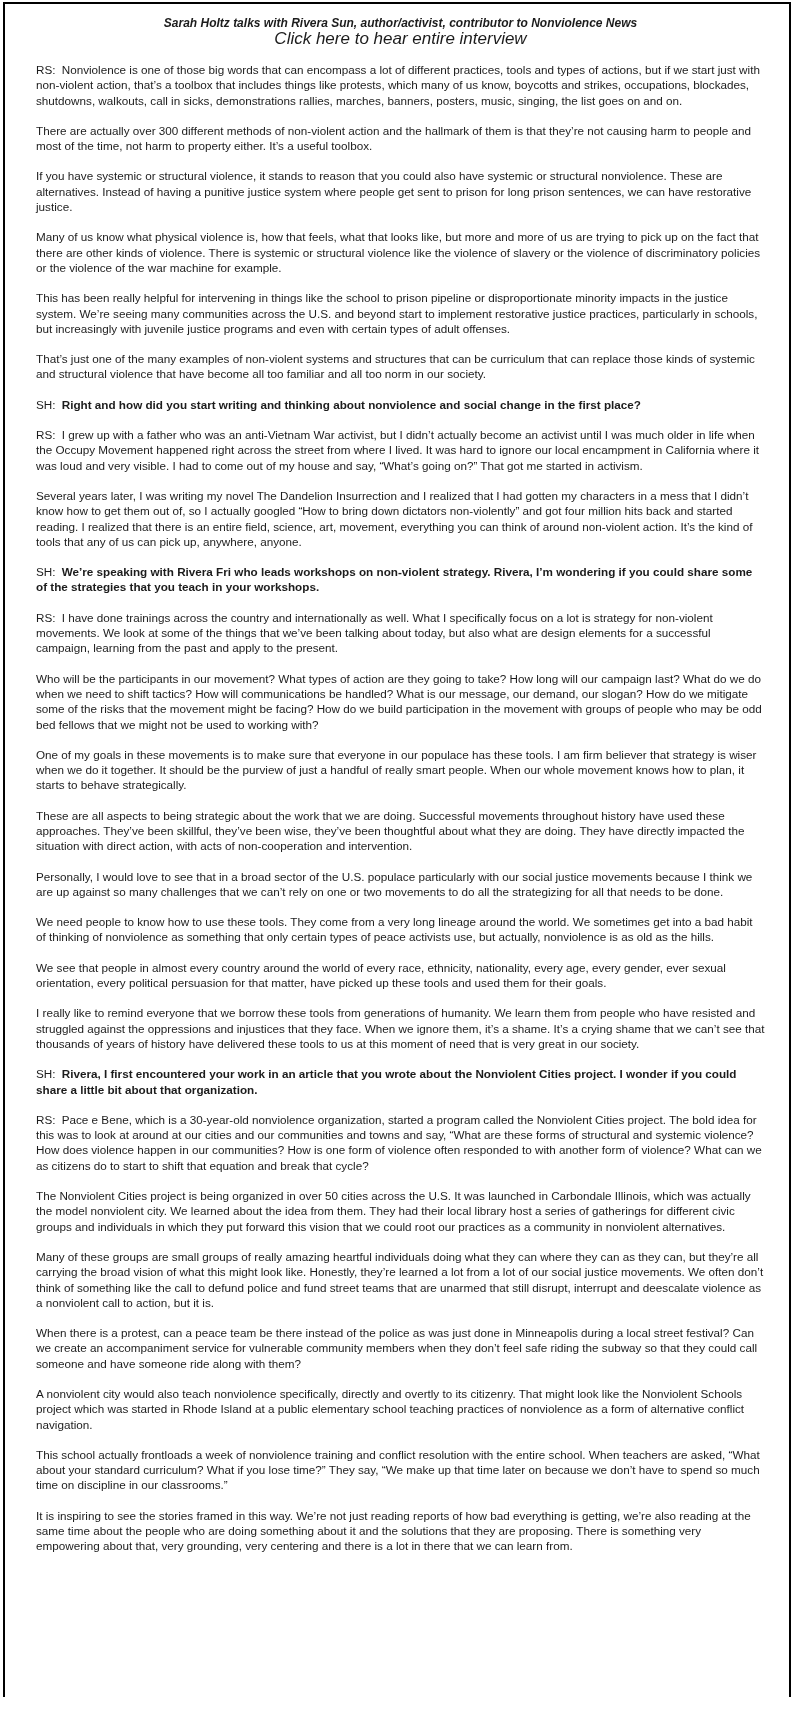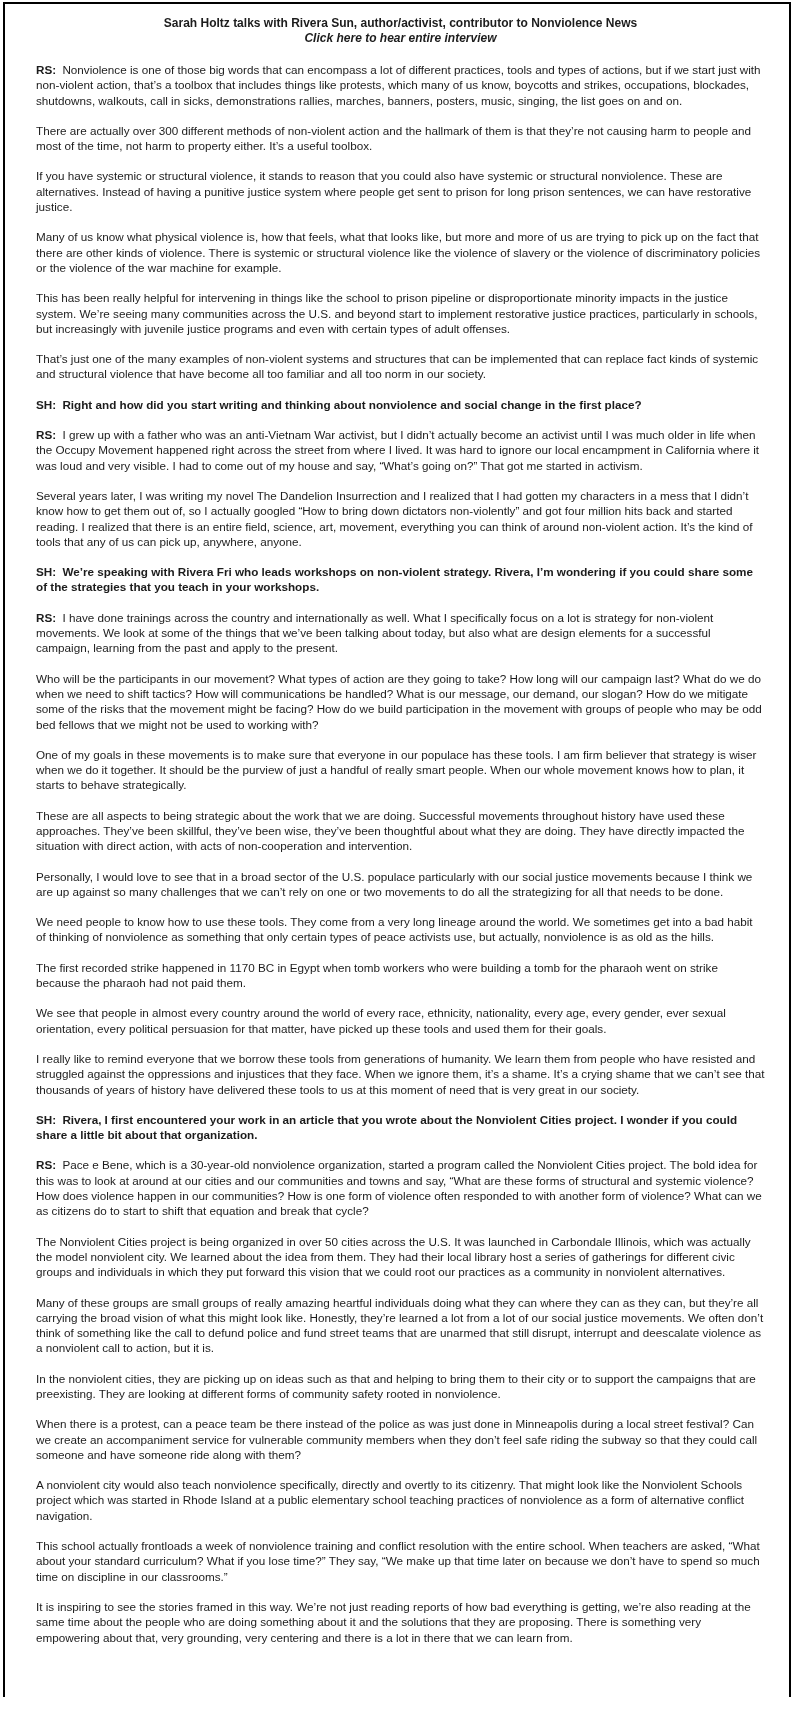--- a/index.html
+++ b/index.html
@@ -8,67 +8,65 @@
     box-sizing: border-box;
     margin: 2px 8px 0 3px;
     border: 2px solid #000;
     border-bottom: none;
     min-height: 1695px;
     padding: 12px 24px 20px 31px;
     background: #fff;
   }
   .header { text-align: center; margin-bottom: 16px; }
   .title {
-    font-weight: bold; 
+    font-weight: bold; font-style: italic;
     font-size: 12px; line-height: 15px;
   }
   .subtitle-link {
-    display: block; font-weight: bold; font-style: italic;
-    font-size: 12px; line-height: 15px;
+    display: block; font-weight: normal; font-style: italic;
+    font-size: 17px; line-height: 15px;
     color: inherit; text-decoration: none; cursor: pointer;
   }
   .para {
     font-size: 11.7px; line-height: 15.3px;
     margin: 0 0 15px 0;
     text-align: left;
   }
   .para.bold { font-weight: bold; }
-  .speaker { font-weight: bold; padding-right: 3px; }
+  .speaker { font-weight: normal; padding-right: 3px; }
 </style>
 </head>
 <body>
 
 <div class="page">
   <div class="header">
     <div class="title">Sarah Holtz talks with Rivera Sun, author/activist, contributor to Nonviolence News</div>
     <a class="subtitle-link">Click here to hear entire interview</a>
   </div>
   <div id="transcript">
       <p class="para"><span class="speaker">RS:</span> <span>Nonviolence is one of those big words that can encompass a lot of different practices, tools and types of actions, but if we start just with non-violent action, that’s a toolbox that includes things like protests, which many of us know, boycotts and strikes, occupations, blockades, shutdowns, walkouts, call in sicks, demonstrations rallies, marches, banners, posters, music, singing, the list goes on and on.</span></p>
       <p class="para"><span>There are actually over 300 different methods of non-violent action and the hallmark of them is that they’re not causing harm to people and most of the time, not harm to property either. It’s a useful toolbox.</span></p>
       <p class="para"><span>If you have systemic or structural violence, it stands to reason that you could also have systemic or structural nonviolence. These are alternatives. Instead of having a punitive justice system where people get sent to prison for long prison sentences, we can have restorative justice.</span></p>
       <p class="para"><span>Many of us know what physical violence is, how that feels, what that looks like, but more and more of us are trying to pick up on the fact that there are other kinds of violence. There is systemic or structural violence like the violence of slavery or the violence of discriminatory policies or the violence of the war machine for example.</span></p>
       <p class="para"><span>This has been really helpful for intervening in things like the school to prison pipeline or disproportionate minority impacts in the justice system. We’re seeing many communities across the U.S. and beyond start to implement restorative justice practices, particularly in schools, but increasingly with juvenile justice programs and even with certain types of adult offenses.</span></p>
-      <p class="para"><span>That’s just one of the many examples of non-violent systems and structures that can be implemented that can replace fact kinds of systemic and structural violence that have become all too familiar and all too norm in our society.</span></p>
+      <p class="para"><span>That’s just one of the many examples of non-violent systems and structures that can be curriculum that can replace those kinds of systemic and structural violence that have become all too familiar and all too norm in our society.</span></p>
       <p class="para bold"><span class="speaker">SH:</span> <span>Right and how did you start writing and thinking about nonviolence and social change in the first place?</span></p>
       <p class="para"><span class="speaker">RS:</span> <span>I grew up with a father who was an anti-Vietnam War activist, but I didn’t actually become an activist until I was much older in life when the Occupy Movement happened right across the street from where I lived. It was hard to ignore our local encampment in California where it was loud and very visible. I had to come out of my house and say, “What’s going on?” That got me started in activism.</span></p>
       <p class="para"><span>Several years later, I was writing my novel The Dandelion Insurrection and I realized that I had gotten my characters in a mess that I didn’t know how to get them out of, so I actually googled “How to bring down dictators non-violently” and got four million hits back and started reading. I realized that there is an entire field, science, art, movement, everything you can think of around non-violent action. It’s the kind of tools that any of us can pick up, anywhere, anyone.</span></p>
       <p class="para bold"><span class="speaker">SH:</span> <span>We’re speaking with Rivera Fri who leads workshops on non-violent strategy. Rivera, I’m wondering if you could share some of the strategies that you teach in your workshops.</span></p>
       <p class="para"><span class="speaker">RS:</span> <span>I have done trainings across the country and internationally as well. What I specifically focus on a lot is strategy for non-violent movements. We look at some of the things that we’ve been talking about today, but also what are design elements for a successful campaign, learning from the past and apply to the present.</span></p>
       <p class="para"><span>Who will be the participants in our movement? What types of action are they going to take? How long will our campaign last? What do we do when we need to shift tactics? How will communications be handled? What is our message, our demand, our slogan? How do we mitigate some of the risks that the movement might be facing? How do we build participation in the movement with groups of people who may be odd bed fellows that we might not be used to working with?</span></p>
       <p class="para"><span>One of my goals in these movements is to make sure that everyone in our populace has these tools. I am firm believer that strategy is wiser when we do it together. It should be the purview of just a handful of really smart people. When our whole movement knows how to plan, it starts to behave strategically.</span></p>
       <p class="para"><span>These are all aspects to being strategic about the work that we are doing. Successful movements throughout history have used these approaches. They’ve been skillful, they’ve been wise, they’ve been thoughtful about what they are doing. They have directly impacted the situation with direct action, with acts of non-cooperation and intervention.</span></p>
       <p class="para"><span>Personally, I would love to see that in a broad sector of the U.S. populace particularly with our social justice movements because I think we are up against so many challenges that we can’t rely on one or two movements to do all the strategizing for all that needs to be done.</span></p>
       <p class="para"><span>We need people to know how to use these tools. They come from a very long lineage around the world. We sometimes get into a bad habit of thinking of nonviolence as something that only certain types of peace activists use, but actually, nonviolence is as old as the hills.</span></p>
-      <p class="para"><span>The first recorded strike happened in 1170 BC in Egypt when tomb workers who were building a tomb for the pharaoh went on strike because the pharaoh had not paid them.</span></p>
       <p class="para"><span>We see that people in almost every country around the world of every race, ethnicity, nationality, every age, every gender, ever sexual orientation, every political persuasion for that matter, have picked up these tools and used them for their goals.</span></p>
       <p class="para"><span>I really like to remind everyone that we borrow these tools from generations of humanity. We learn them from people who have resisted and struggled against the oppressions and injustices that they face. When we ignore them, it’s a shame. It’s a crying shame that we can’t see that thousands of years of history have delivered these tools to us at this moment of need that is very great in our society.</span></p>
       <p class="para bold"><span class="speaker">SH:</span> <span>Rivera, I first encountered your work in an article that you wrote about the Nonviolent Cities project. I wonder if you could share a little bit about that organization.</span></p>
       <p class="para"><span class="speaker">RS:</span> <span>Pace e Bene, which is a 30-year-old nonviolence organization, started a program called the Nonviolent Cities project. The bold idea for this was to look at around at our cities and our communities and towns and say, “What are these forms of structural and systemic violence? How does violence happen in our communities? How is one form of violence often responded to with another form of violence? What can we as citizens do to start to shift that equation and break that cycle?</span></p>
       <p class="para"><span>The Nonviolent Cities project is being organized in over 50 cities across the U.S. It was launched in Carbondale Illinois, which was actually the model nonviolent city. We learned about the idea from them. They had their local library host a series of gatherings for different civic groups and individuals in which they put forward this vision that we could root our practices as a community in nonviolent alternatives.</span></p>
       <p class="para"><span>Many of these groups are small groups of really amazing heartful individuals doing what they can where they can as they can, but they’re all carrying the broad vision of what this might look like. Honestly, they’re learned a lot from a lot of our social justice movements. We often don’t think of something like the call to defund police and fund street teams that are unarmed that still disrupt, interrupt and deescalate violence as a nonviolent call to action, but it is.</span></p>
-      <p class="para"><span>In the nonviolent cities, they are picking up on ideas such as that and helping to bring them to their city or to support the campaigns that are preexisting. They are looking at different forms of community safety rooted in nonviolence.</span></p>
       <p class="para"><span>When there is a protest, can a peace team be there instead of the police as was just done in Minneapolis during a local street festival? Can we create an accompaniment service for vulnerable community members when they don’t feel safe riding the subway so that they could call someone and have someone ride along with them?</span></p>
       <p class="para"><span>A nonviolent city would also teach nonviolence specifically, directly and overtly to its citizenry. That might look like the Nonviolent Schools project which was started in Rhode Island at a public elementary school teaching practices of nonviolence as a form of alternative conflict navigation.</span></p>
       <p class="para"><span>This school actually frontloads a week of nonviolence training and conflict resolution with the entire school. When teachers are asked, “What about your standard curriculum? What if you lose time?” They say, “We make up that time later on because we don’t have to spend so much time on discipline in our classrooms.”</span></p>
       <p class="para"><span>It is inspiring to see the stories framed in this way. We’re not just reading reports of how bad everything is getting, we’re also reading at the same time about the people who are doing something about it and the solutions that they are proposing. There is something very empowering about that, very grounding, very centering and there is a lot in there that we can learn from.</span></p>
     </div>
 </div>
 
 </body></html>

